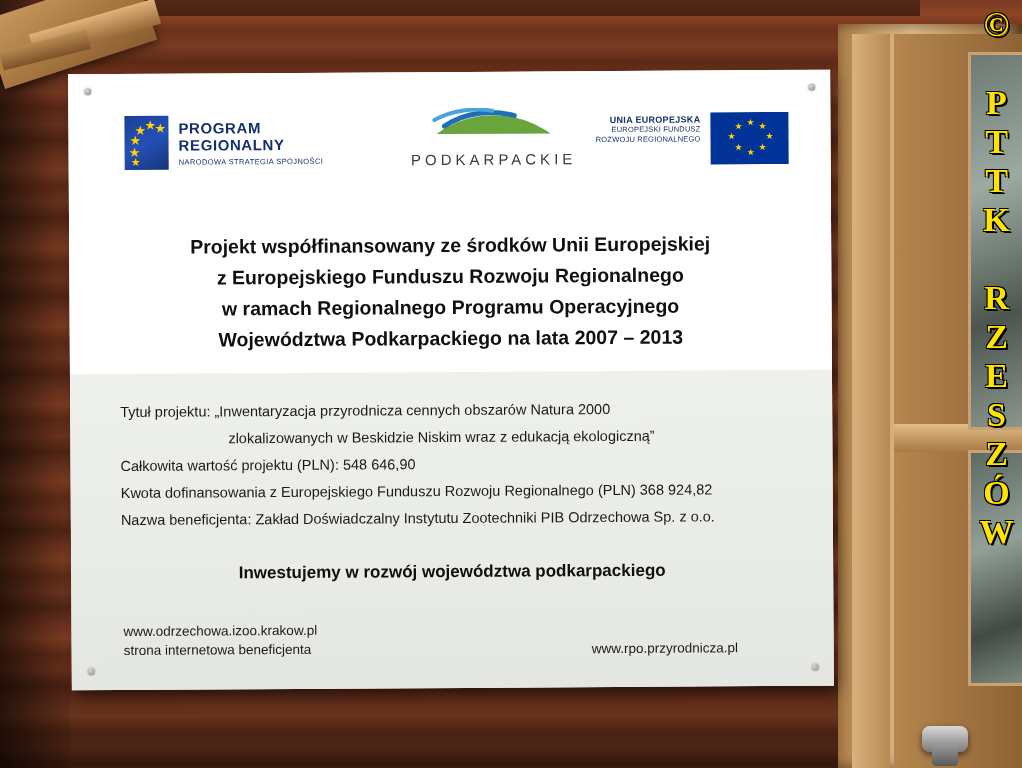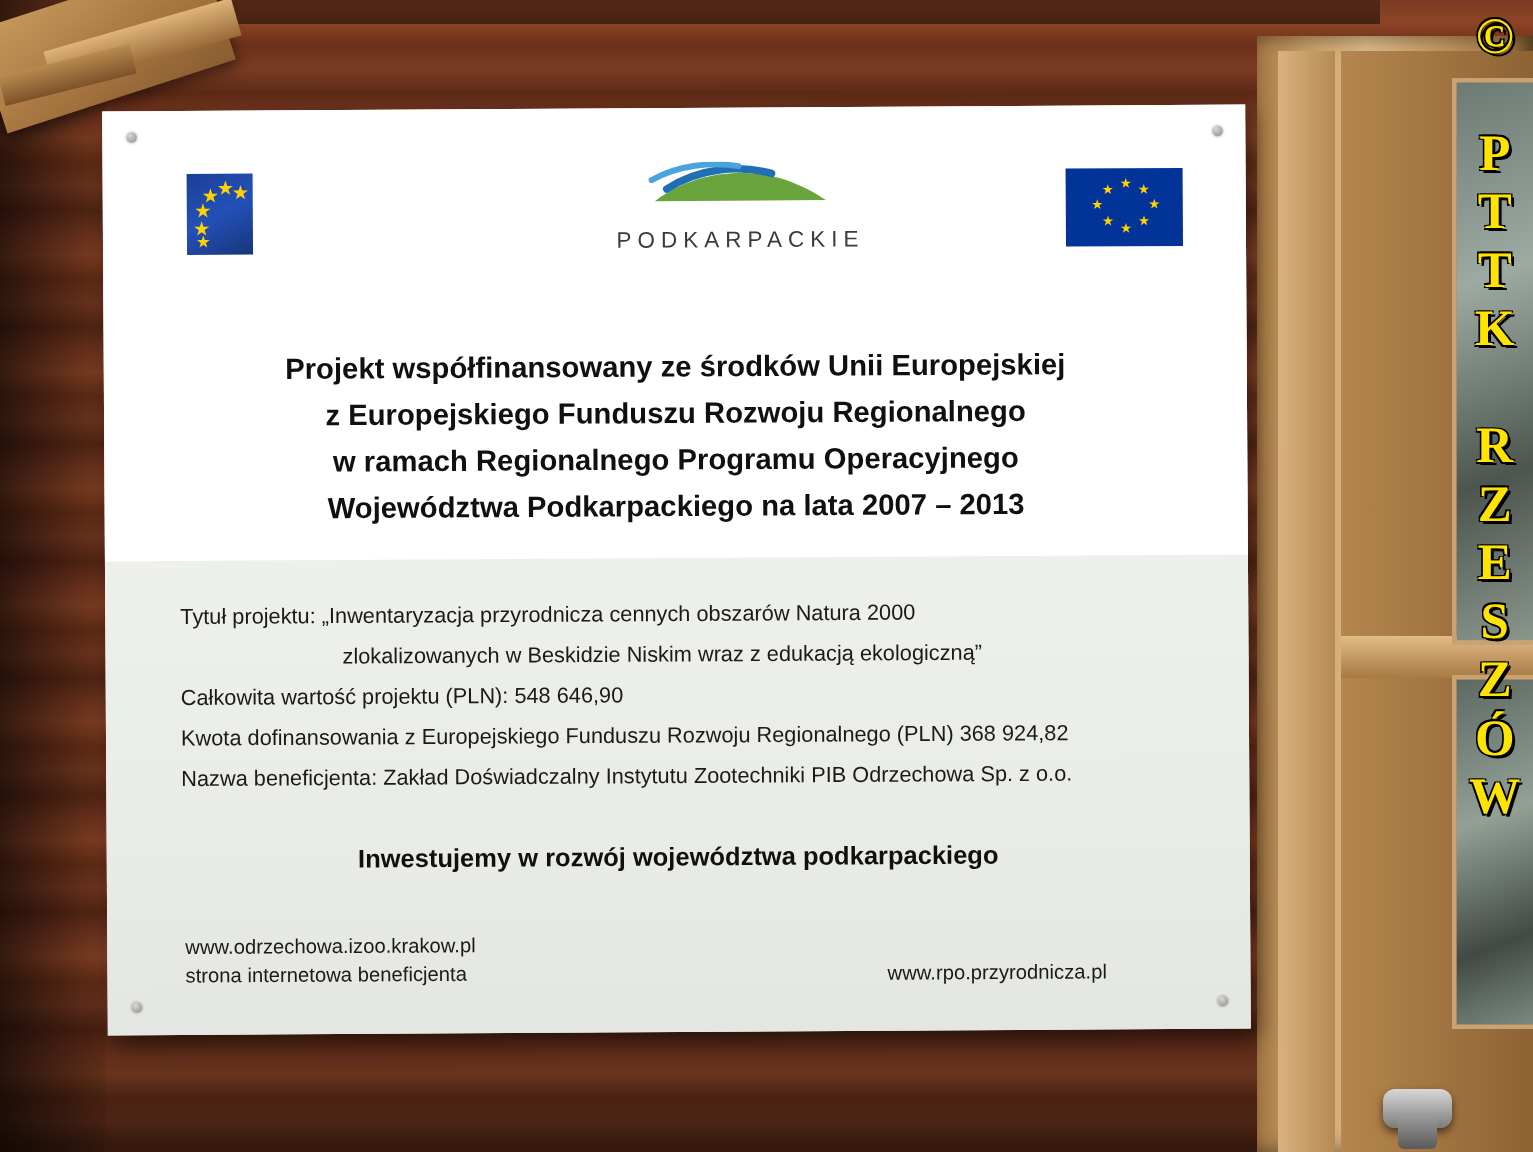--- a/index.html
+++ b/index.html
@@ -308,32 +308,42 @@
 
       <div class="logo-reg">
         <div class="stars-box">
           <span class="st" style="left:4px;  top:30px;">★</span>
           <span class="st" style="left:5px;  top:18px;">★</span>
           <span class="st" style="left:10px; top:8px;">★</span>
           <span class="st" style="left:20px; top:3px;">★</span>
           <span class="st" style="left:30px; top:6px;">★</span>
           <span class="st" style="left:6px;  top:40px; font-size:11px;">★</span>
         </div>
+        <div class="logo-reg-text">
+          <div class="l1">PROGRAM</div>
+          <div class="l1">REGIONALNY</div>
+          <div class="l3">NARODOWA STRATEGIA SPÓJNOŚCI</div>
+        </div>
       </div>
 
       <div class="logo-pod">
         <svg class="pod-mark" width="150" height="34" viewBox="0 0 150 34">
           <path d="M18 26 C45 6, 78 4, 104 12 C116 16, 126 22, 132 26 Z" fill="#6aa43c"></path>
           <path d="M26 18 C48 4, 74 2, 96 8" stroke="#1f6fb4" stroke-width="5" fill="none" stroke-linecap="round"></path>
           <path d="M16 12 C34 2, 56 0, 74 3" stroke="#4aa3dd" stroke-width="4" fill="none" stroke-linecap="round"></path>
         </svg>
         <div class="pname">PODKARPACKIE</div>
       </div>
 
       <div class="logo-eu">
+        <div class="eu-text">
+          <div class="e1">UNIA EUROPEJSKA</div>
+          <div class="e2">EUROPEJSKI FUNDUSZ</div>
+          <div class="e3">ROZWOJU REGIONALNEGO</div>
+        </div>
         <div class="eu-flag">
           <span class="st" style="left:36px; top:6px;">★</span>
           <span class="st" style="left:48px; top:10px;">★</span>
           <span class="st" style="left:55px; top:20px;">★</span>
           <span class="st" style="left:48px; top:31px;">★</span>
           <span class="st" style="left:36px; top:36px;">★</span>
           <span class="st" style="left:24px; top:31px;">★</span>
           <span class="st" style="left:17px; top:20px;">★</span>
           <span class="st" style="left:24px; top:10px;">★</span>
         </div>

